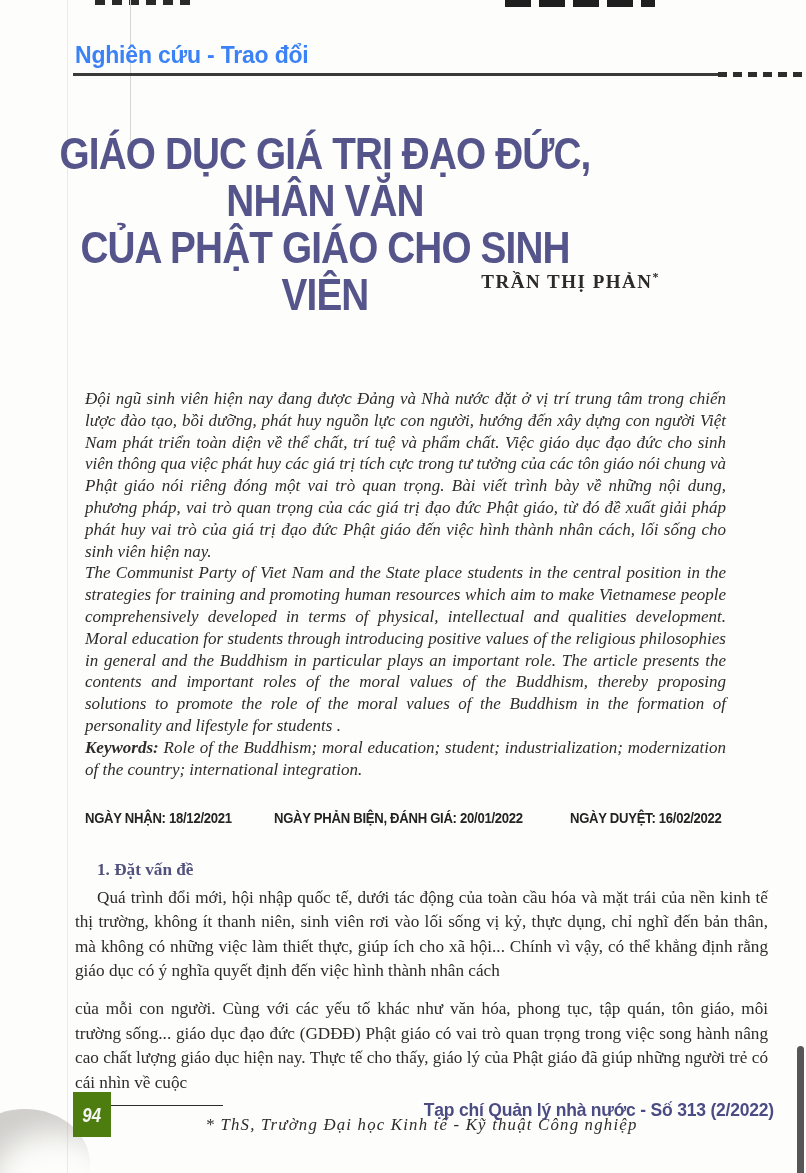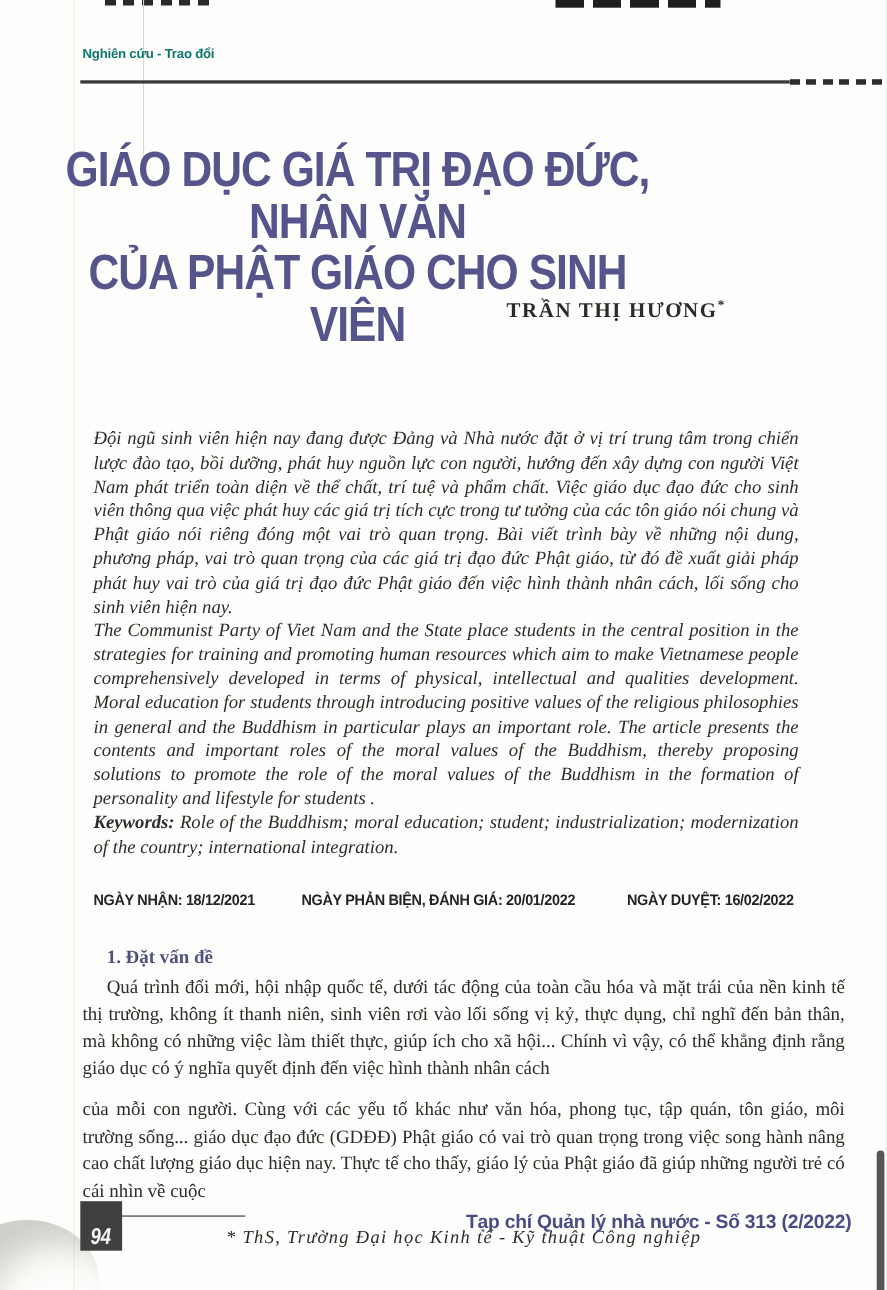--- a/index.html
+++ b/index.html
@@ -29,21 +29,21 @@
   }
   .scan-corner-shadow{
     position:absolute;left:-40px;bottom:-46px;width:130px;height:110px;
     border-radius:50%;
     box-shadow:30px 22px 30px rgba(120,118,112,0.35) inset;
   }
   
   .running-head{
     position:absolute;left:75px;top:42px;
     font-family:"Liberation Sans", sans-serif;
-    font-weight:bold;font-size:12px;color:#0f766e;
+    font-weight:bold;font-size:23px;color:#3b82f6;
     letter-spacing:-0.2px;
   }
   .head-rule{position:absolute;left:73px;top:73px;width:645px;height:3px;background:#3a3a3a;}
   .head-rule-dashed{
     position:absolute;left:718px;top:72px;width:88px;height:5px;
     background:repeating-linear-gradient(90deg,#2d2d2d 0 9px,transparent 9px 15px);
   }
   
   .title-block{
     position:absolute;left:0;top:130px;width:650px;
@@ -91,22 +91,22 @@
   .body-par.no-indent{text-indent:0;}
   .footnote{
     margin-top:10px;
     font-style:italic;font-size:16.8px;line-height:25px;
     letter-spacing:1.2px;text-align:center;
   }
   .footnote-rule{width:148px;height:0;border-top:1.5px solid #2e2c2a;margin-bottom:6px;}
   
   .page-num-box{
     position:absolute;left:73px;top:1092px;width:38px;height:45px;
-    background:#404040;
-    display:flex;align-items:flex-end;justify-content:center;
+    background:#4d7c0f;
+    display:flex;align-items:center;justify-content:center;
   }
   .page-num{
     color:#f5f5f3;font-family:"Liberation Sans", sans-serif;
     font-size:21px;font-style:italic;font-weight:bold;transform:scaleX(0.8);
   }
   .journal-line{
     position:absolute;right:32px;top:1100px;
     font-family:Liberation Sans, sans-serif;font-weight:bold;
     font-size:17.5px;color:#4c4c85;letter-spacing:-0.2px;
   }
@@ -125,21 +125,21 @@
 
   <div class="running-head">Nghiên cứu - Trao đổi</div>
   <div class="head-rule"></div>
   <div class="head-rule-dashed"></div>
 
   <div class="title-block">
     <span class="title-line">GIÁO DỤC GIÁ TRỊ ĐẠO ĐỨC, NHÂN VĂN</span>
     <span class="title-line">CỦA PHẬT GIÁO CHO SINH VIÊN</span>
   </div>
 
-  <div class="author-line"><span>TRẦN THỊ HƯƠNG</span><sup>*</sup></div>
+  <div class="author-line"><span>TRẦN THỊ PHẢN</span><sup>*</sup></div>
 
   <div class="abstract-zone">
     <div class="abstract-vi">Đội ngũ sinh viên hiện nay đang được Đảng và Nhà nước đặt ở vị trí trung tâm trong chiến lược đào tạo, bồi dưỡng, phát huy nguồn lực con người, hướng đến xây dựng con người Việt Nam phát triển toàn diện về thể chất, trí tuệ và phẩm chất. Việc giáo dục đạo đức cho sinh viên thông qua việc phát huy các giá trị tích cực trong tư tưởng của các tôn giáo nói chung và Phật giáo nói riêng đóng một vai trò quan trọng. Bài viết trình bày về những nội dung, phương pháp, vai trò quan trọng của các giá trị đạo đức Phật giáo, từ đó đề xuất giải pháp phát huy vai trò của giá trị đạo đức Phật giáo đến việc hình thành nhân cách, lối sống cho sinh viên hiện nay.</div>
     <div class="abstract-en">The Communist Party of Viet Nam and the State place students in the central position in the strategies for training and promoting human resources which aim to make Vietnamese people comprehensively developed in terms of physical, intellectual and qualities development. Moral education for students through introducing positive values of the religious philosophies in general and the Buddhism in particular plays an important role. The article presents the contents and important roles of the moral values of the Buddhism, thereby proposing solutions to promote the role of the moral values of the Buddhism in the formation of personality and lifestyle for students .</div>
     <div class="kw-line"><span class="kw-label">Keywords:</span><span> Role of the Buddhism; moral education; student; industrialization; modernization of the country; international integration.</span></div>
   </div>
 
   <div class="dates-row">
     <span class="date-item">NGÀY NHẬN: 18/12/2021</span>
     <span class="date-item">NGÀY PHẢN BIỆN, ĐÁNH GIÁ: 20/01/2022</span>

